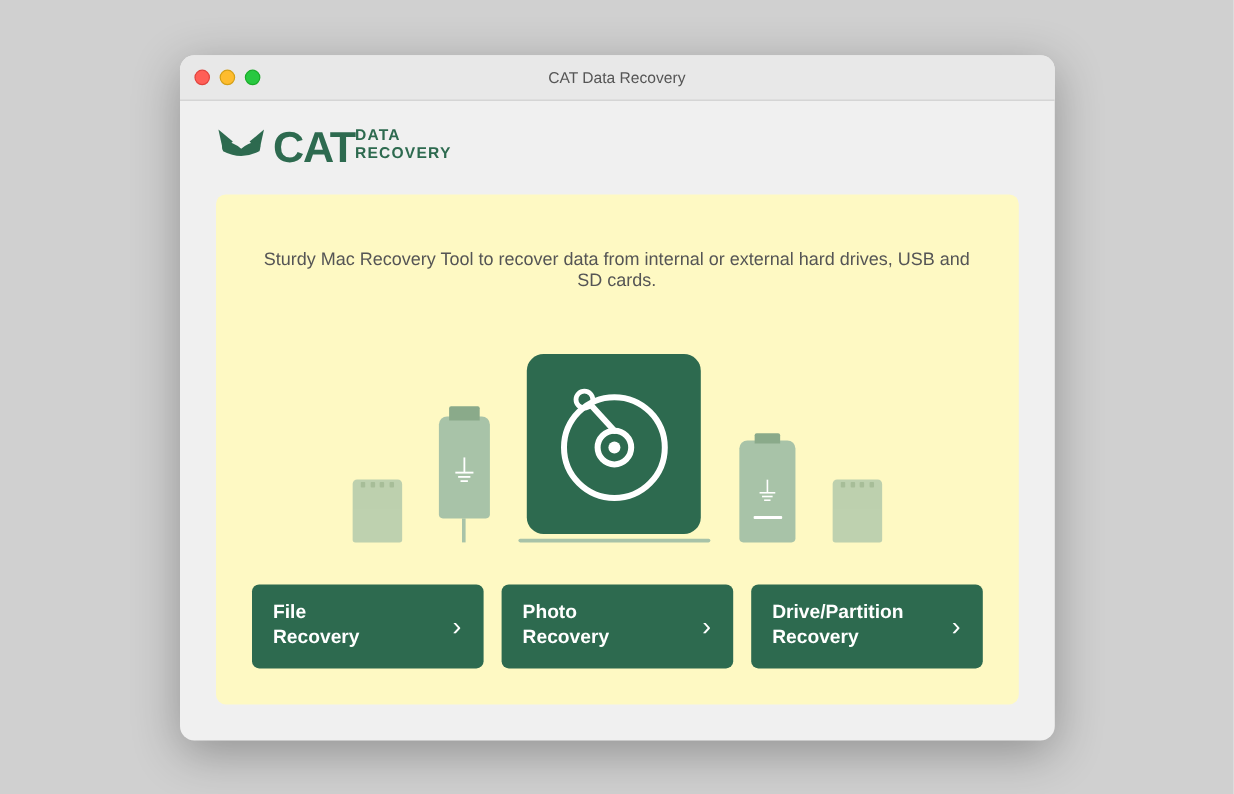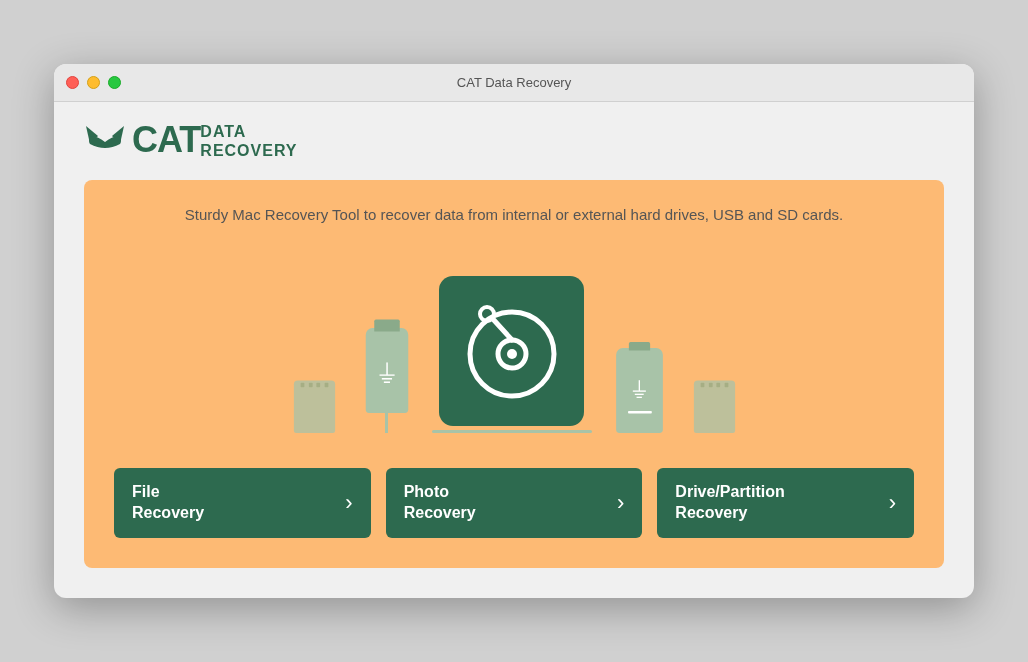--- a/index.html
+++ b/index.html
@@ -8,21 +8,21 @@
       background: #d0d0d0;
       display: flex;
       justify-content: center;
       align-items: center;
       width: 1028px;
       height: 662px;
       font-family: -apple-system, BlinkMacSystemFont, "Helvetica Neue", Arial, sans-serif;
     }
 
     .window {
-      width: 920px;
+      width: 729px;
       background: #f0f0f0;
       border-radius: 12px;
       box-shadow: 0 10px 40px rgba(0,0,0,0.3);
       overflow: hidden;
     }
 
     .title-bar {
       background: #e8e8e8;
       height: 38px;
       display: flex;
@@ -71,31 +71,31 @@
 
     .logo-cat-text {
       font-size: 36px;
       font-weight: 900;
       color: #2d6a4f;
       letter-spacing: -1px;
       line-height: 1;
     }
 
     .logo-data-recovery {
-      font-size: 16px;
+      font-size: 13px;
       font-weight: 700;
       color: #2d6a4f;
       letter-spacing: 1px;
       line-height: 1.2;
     }
 
     .main-panel {
-      background: #fdba74;
+      background: #fef9c3;
       border-radius: 8px;
-      padding: 26px 30px 30px;
+      padding: 46px 30px 30px;
     }
 
     .tagline {
       text-align: center;
       font-size: 15px;
       color: #555;
       margin-bottom: 30px;
     }
 
     .illustration {

